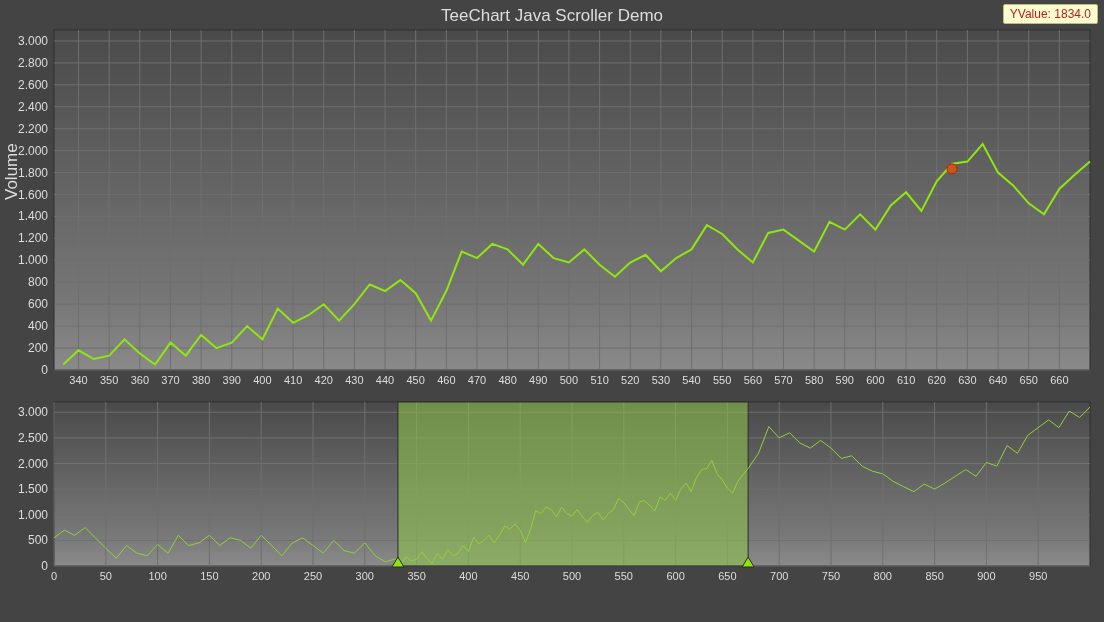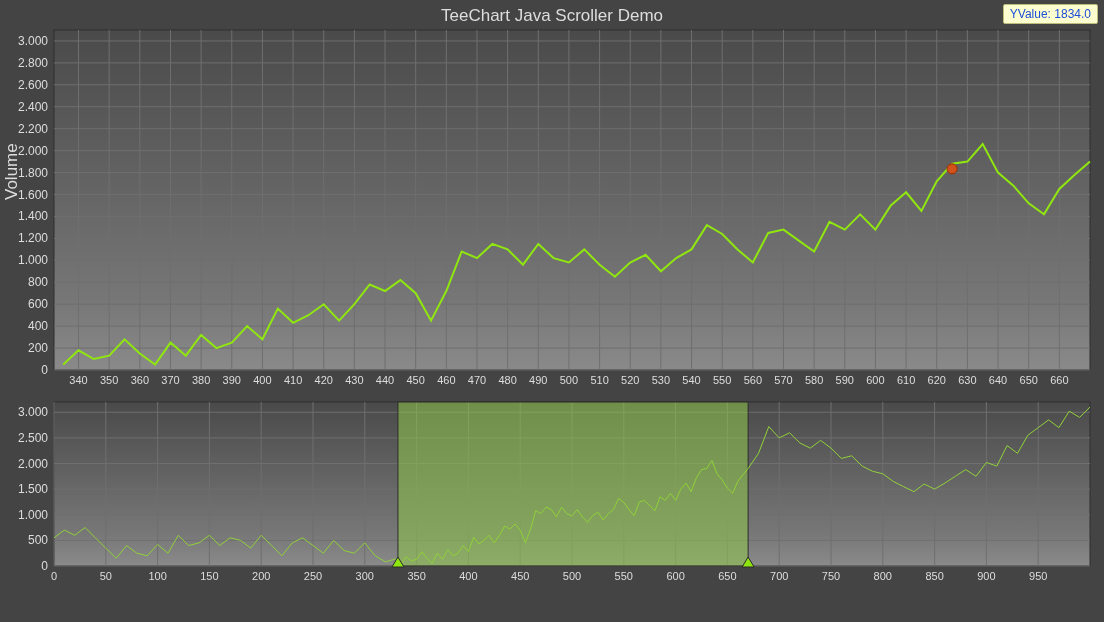--- a/index.html
+++ b/index.html
@@ -26,21 +26,21 @@
     text-align: center;
     font-size: 17px;
     color: #dddddd;
   }
   .tooltip {
     position: absolute;
     top: 4px;
     right: 6px;
     background: #fdfecf;
     border: 1px solid #bcbc7a;
-    color: #1d4ed8;
+    color: #b91c1c;
     font-size: 12px;
     padding: 2px 6px;
     border-radius: 2px;
   }
   .ylabel {
     position: absolute;
     left: 2px;
     top: 200px;
     transform: rotate(-90deg);
     transform-origin: left top;

